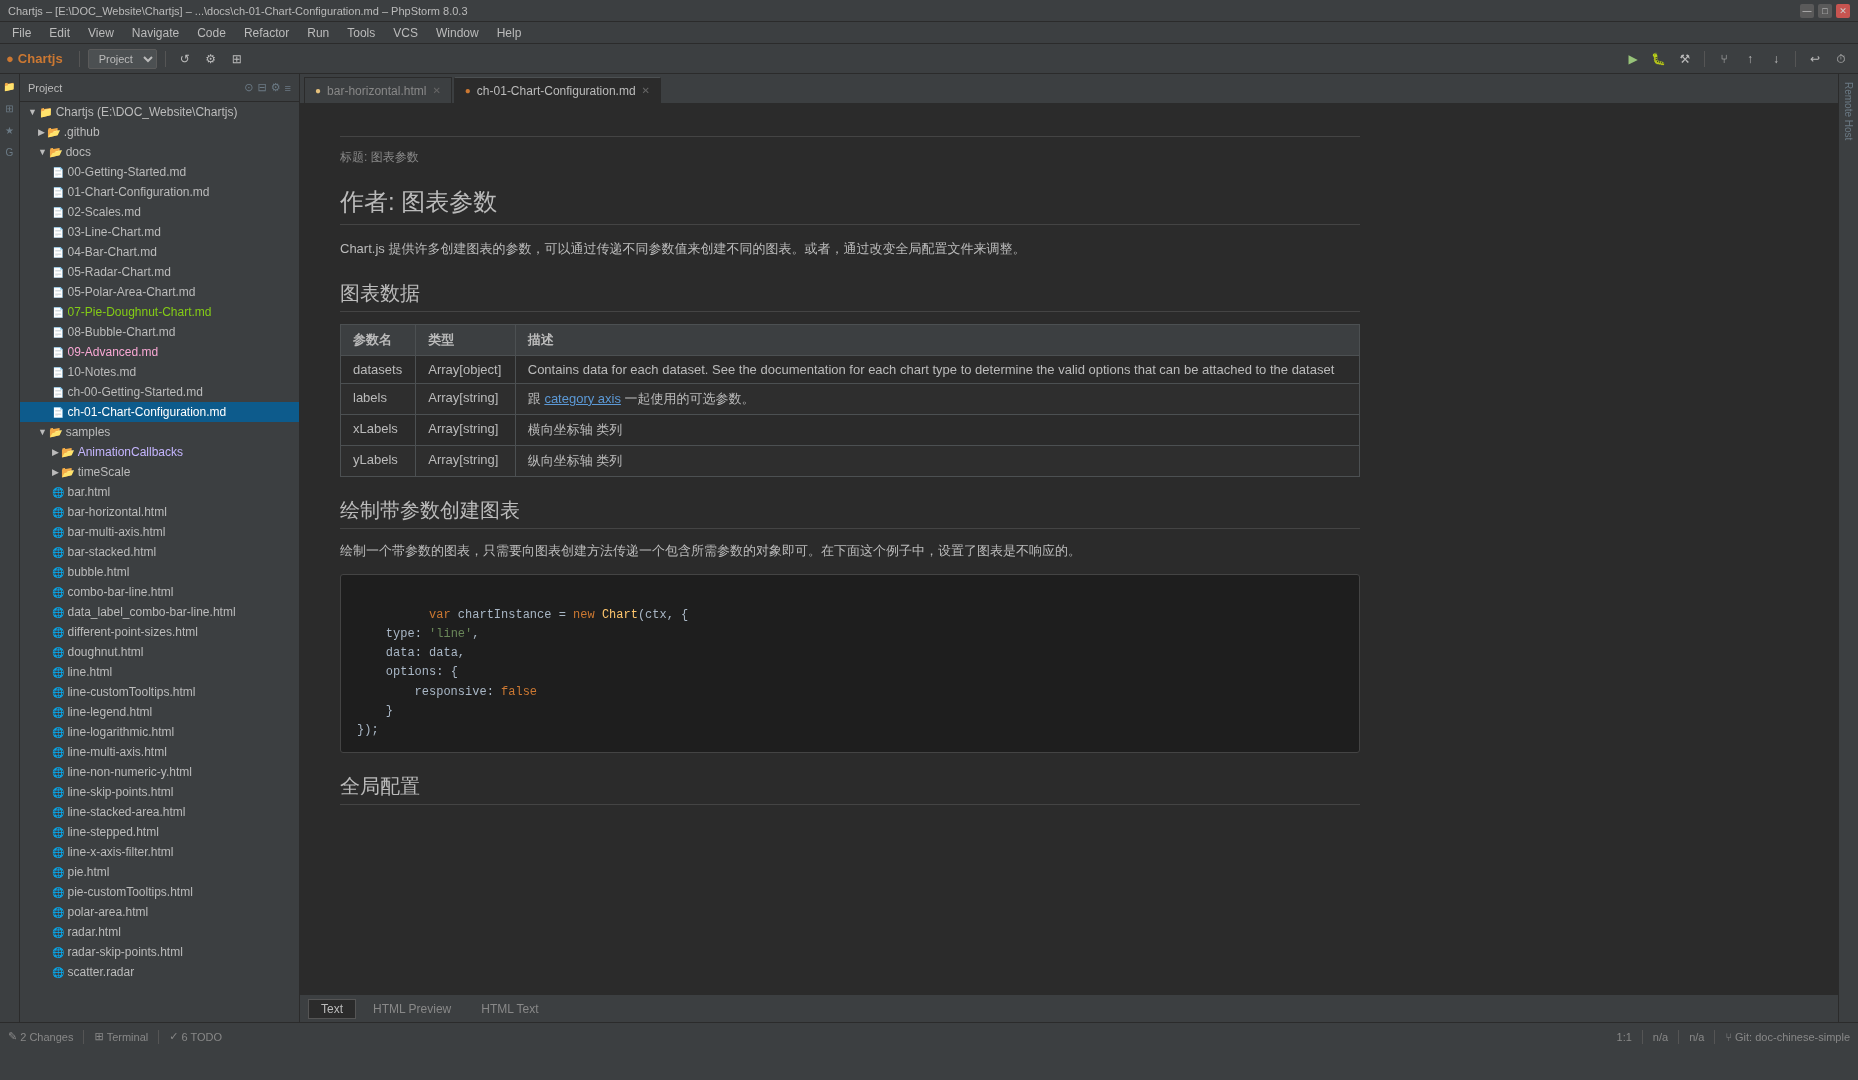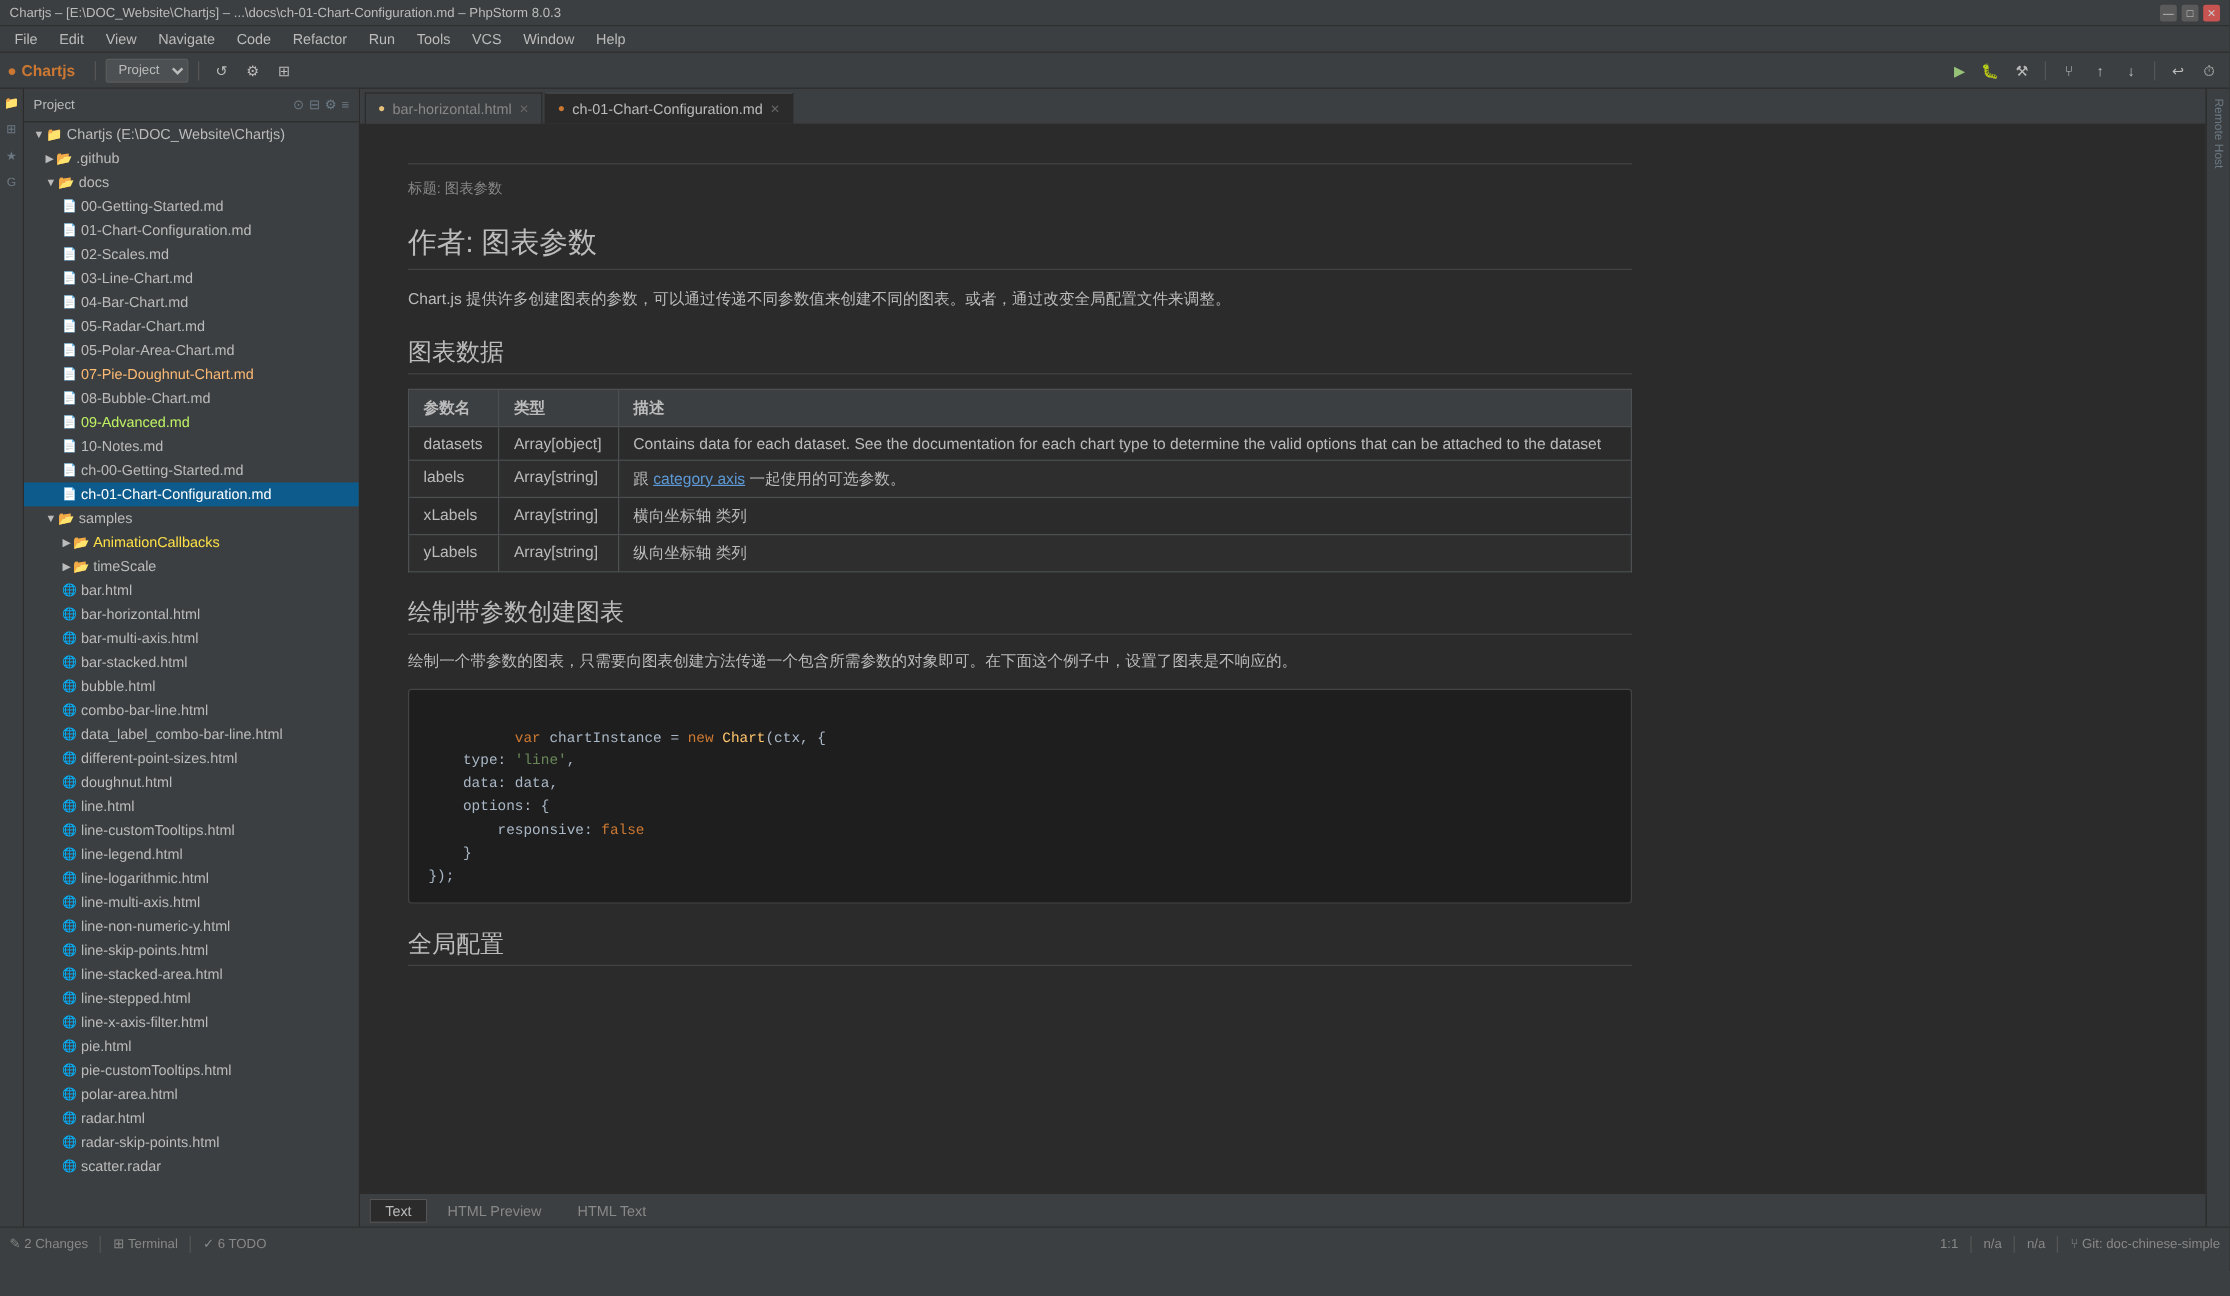--- a/index.html
+++ b/index.html
@@ -371,31 +371,31 @@
           <span class="tree-label" style="color:#bbbbbb;">05-Radar-Chart.md</span>
         </div>
         <div class="tree-item">
           <span style="width:32px;display:inline-block;"></span>
           <span class="tree-icon md-icon" style="color:#cc7832;">📄</span>
           <span class="tree-label" style="color:#bbbbbb;">05-Polar-Area-Chart.md</span>
         </div>
         <div class="tree-item">
           <span style="width:32px;display:inline-block;"></span>
           <span class="tree-icon md-icon" style="color:#cc7832;">📄</span>
-          <span class="tree-label" style="color:#fdba74;">07-Pie-Doughnut-Chart.md</span>
+          <span class="tree-label" style="color:#84cc16;">07-Pie-Doughnut-Chart.md</span>
         </div>
         <div class="tree-item">
           <span style="width:32px;display:inline-block;"></span>
           <span class="tree-icon md-icon" style="color:#cc7832;">📄</span>
           <span class="tree-label" style="color:#bbbbbb;">08-Bubble-Chart.md</span>
         </div>
         <div class="tree-item">
           <span style="width:32px;display:inline-block;"></span>
           <span class="tree-icon md-icon" style="color:#cc7832;">📄</span>
-          <span class="tree-label" style="color:#bef264;">09-Advanced.md</span>
+          <span class="tree-label" style="color:#f9a8d4;">09-Advanced.md</span>
         </div>
         <div class="tree-item">
           <span style="width:32px;display:inline-block;"></span>
           <span class="tree-icon md-icon" style="color:#cc7832;">📄</span>
           <span class="tree-label" style="color:#bbbbbb;">10-Notes.md</span>
         </div>
         <div class="tree-item">
           <span style="width:32px;display:inline-block;"></span>
           <span class="tree-icon md-icon" style="color:#cc7832;">📄</span>
           <span class="tree-label" style="color:#bbbbbb;">ch-00-Getting-Started.md</span>
@@ -408,21 +408,21 @@
         <div class="tree-item">
           <span style="width:18px;display:inline-block;"></span>
           <span class="arrow">▼</span>
           <span class="tree-icon" style="color:#97c379;">📂</span>
           <span class="tree-label" style="color:#bbbbbb;">samples</span>
         </div>
         <div class="tree-item">
           <span style="width:32px;display:inline-block;"></span>
           <span class="arrow">▶</span>
           <span class="tree-icon" style="color:#97c379;">📂</span>
-          <span class="tree-label" style="color:#fde047;text-align:right;">AnimationCallbacks</span>
+          <span class="tree-label" style="color:#c4b5fd;text-align:right;">AnimationCallbacks</span>
         </div>
         <div class="tree-item">
           <span style="width:32px;display:inline-block;"></span>
           <span class="arrow">▶</span>
           <span class="tree-icon" style="color:#97c379;">📂</span>
           <span class="tree-label" style="color:#bbbbbb;">timeScale</span>
         </div>
         <div class="tree-item">
           <span style="width:32px;display:inline-block;"></span>
           <span class="tree-icon html-icon" style="color:#e5c07b;">🌐</span>

